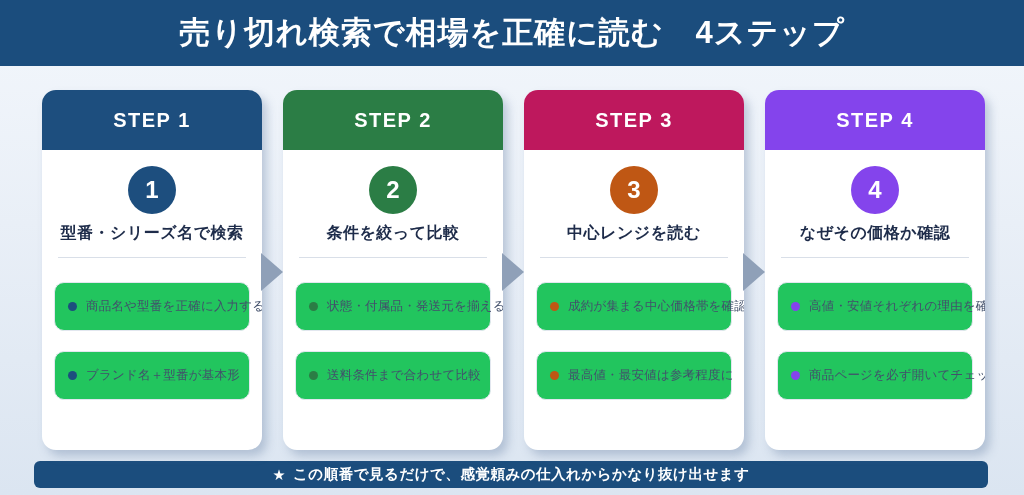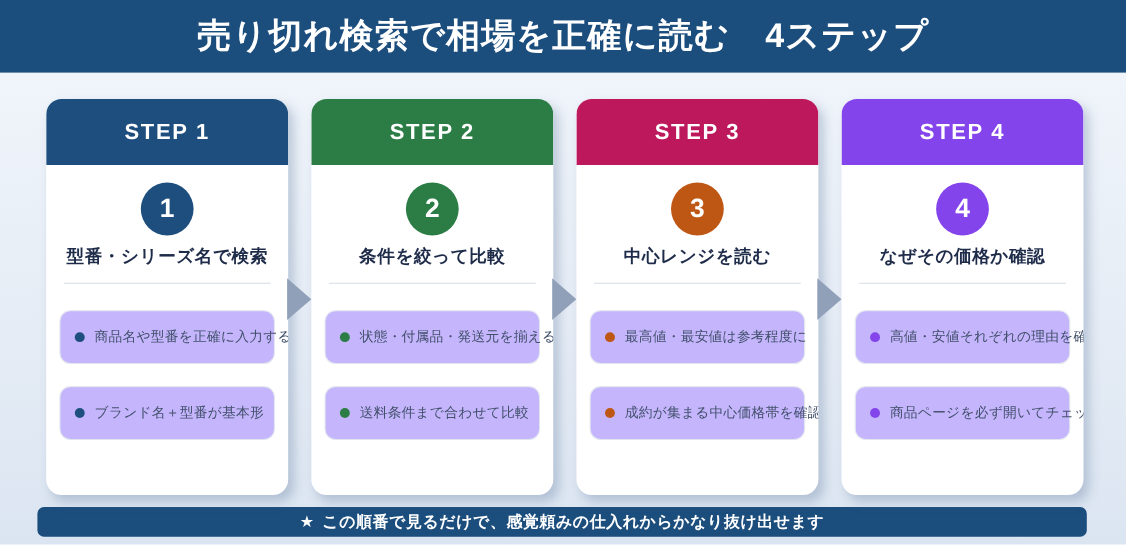--- a/index.html
+++ b/index.html
@@ -36,21 +36,21 @@
     color: #ffffff; font-size: 24px; font-weight: bold;
     line-height: 48px; text-align: center;
   }
   .subtitle {
     margin: 9px 0 0; font-size: 16px; font-weight: bold;
     color: #1e2c4a; letter-spacing: 0.5px; white-space: nowrap;
   }
   .divider { border: none; border-top: 1px solid #d9dfe8; margin: 13px 4px 0; }
   .bullet {
     margin-top: 24px; border: 1px solid #e2e7ef; border-radius: 10px;
-    background: #c4b5fd; padding: 15px 0 15px 13px;
+    background: #22c55e; padding: 15px 0 15px 13px;
     display: flex; align-items: center; gap: 9px; text-align: left;
   }
   .bullet + .bullet { margin-top: 20px; }
   .dot { width: 9px; height: 9px; border-radius: 50%; flex: 0 0 9px; }
   .bullet-text { font-size: 12.5px; color: #42506b; white-space: nowrap; letter-spacing: 0.2px; }
   .arrow-slot { width: 21px; flex: 0 0 21px; position: relative; height: 360px; }
   .arrow {
     position: absolute; left: -1px; top: 163px; width: 0; height: 0;
     border-top: 19px solid transparent; border-bottom: 19px solid transparent;
     border-left: 22px solid #8fa0b8; z-index: 2;
@@ -121,25 +121,25 @@
     <section class="card">
       <div class="card-header" style="background-color: #be185d; align-items: center;">
         <span class="step-label">STEP 3</span>
       </div>
       <div class="card-body">
         <div class="num" style="background-color: rgb(191, 87, 20);">3</div>
         <h2 class="subtitle">中心レンジを読む</h2>
         <hr class="divider">
         <div class="bullet">
           <span class="dot" style="background-color: rgb(191, 87, 20);"></span>
-          <span class="bullet-text">最高値・最安値は参考程度に</span>
+          <span class="bullet-text">成約が集まる中心価格帯を確認</span>
         </div>
         <div class="bullet">
           <span class="dot" style="background-color: rgb(191, 87, 20);"></span>
-          <span class="bullet-text">成約が集まる中心価格帯を確認</span>
+          <span class="bullet-text">最高値・最安値は参考程度に</span>
         </div>
       </div>
     </section>
 
     <div class="arrow-slot">
       <span class="arrow"></span>
     </div>
 
     <section class="card">
       <div class="card-header" style="background-color: rgb(132, 68, 236);">

